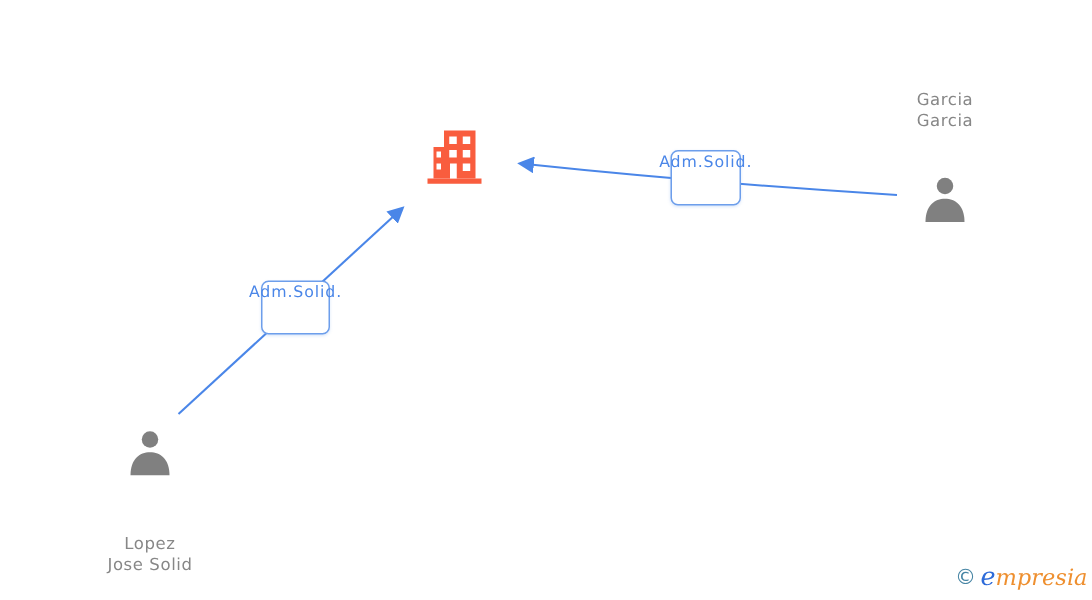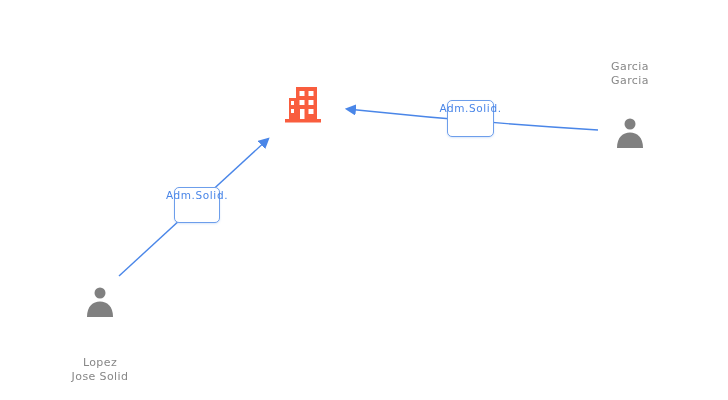--- a/index.html
+++ b/index.html
@@ -105,14 +105,17 @@
 
   <div class="edge-label label-left">
     <span>Adm.</span>
     <span>Solid.</span>
   </div>
   <div class="edge-label label-right">
     <span>Adm.</span>
     <span>Solid.</span>
   </div>
 
+  <div class="watermark">
+    <span class="copy">©</span><span class="brand brand-lead">e</span><span class="brand brand-rest">mpresia</span>
+  </div>
 
 </div>
 
 </body></html>

